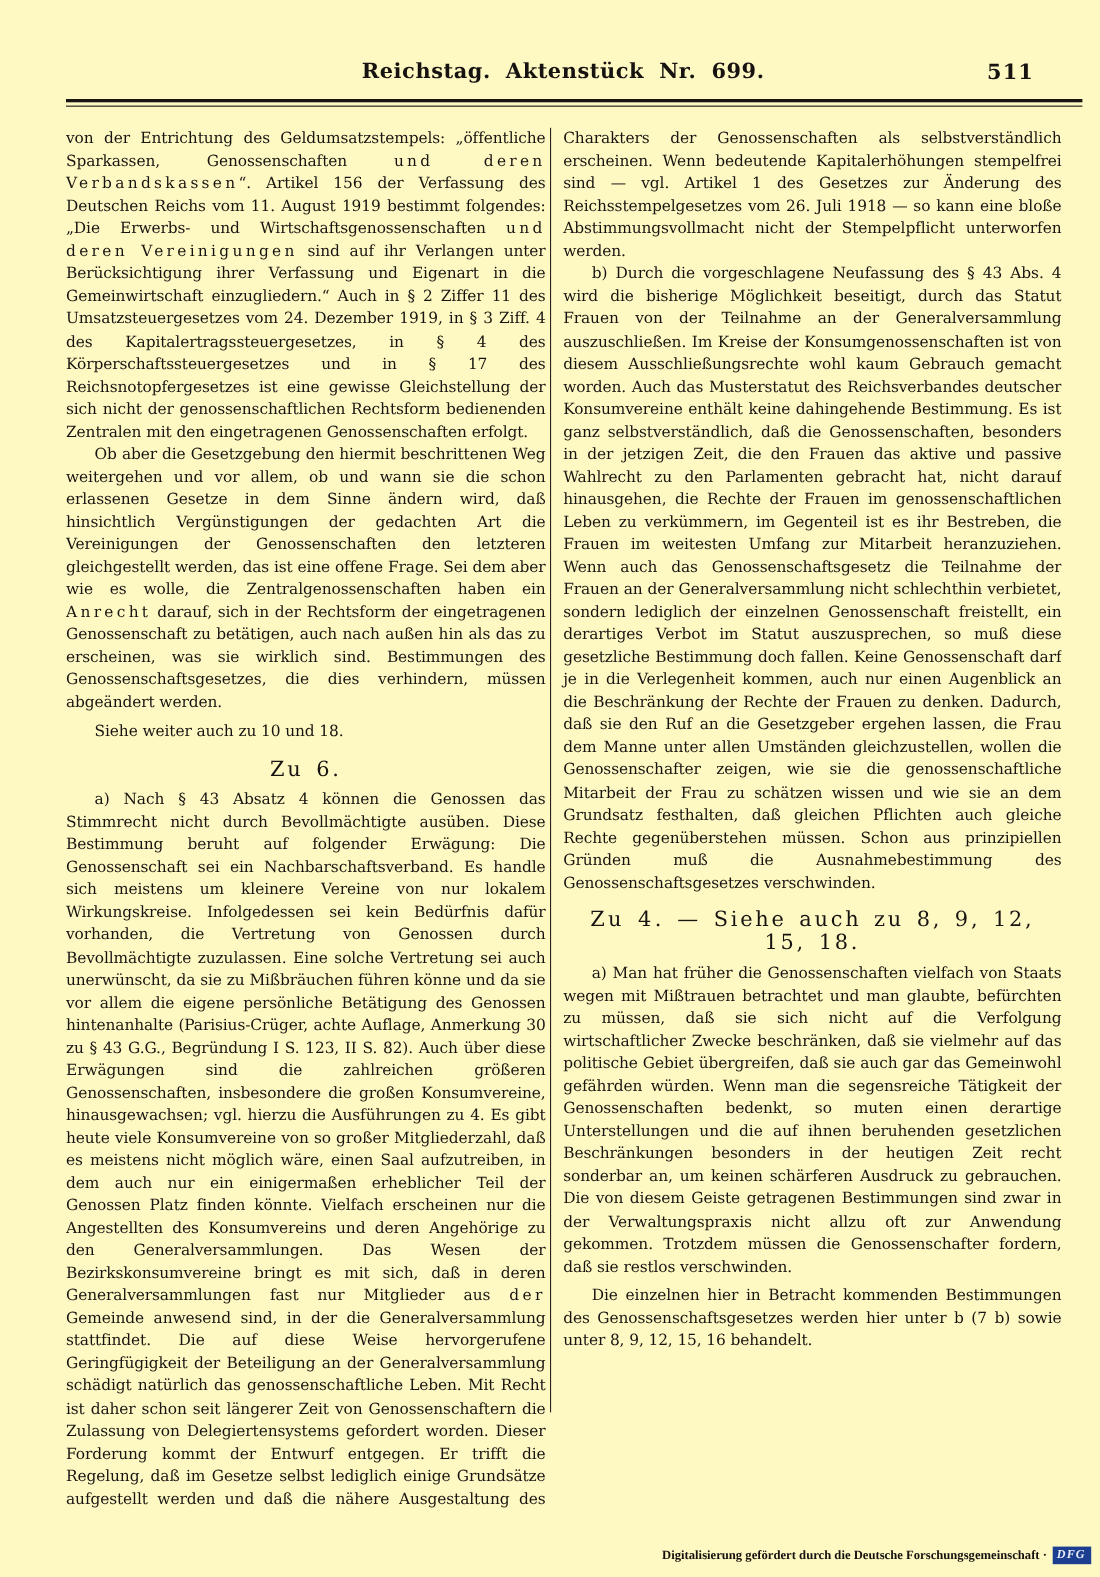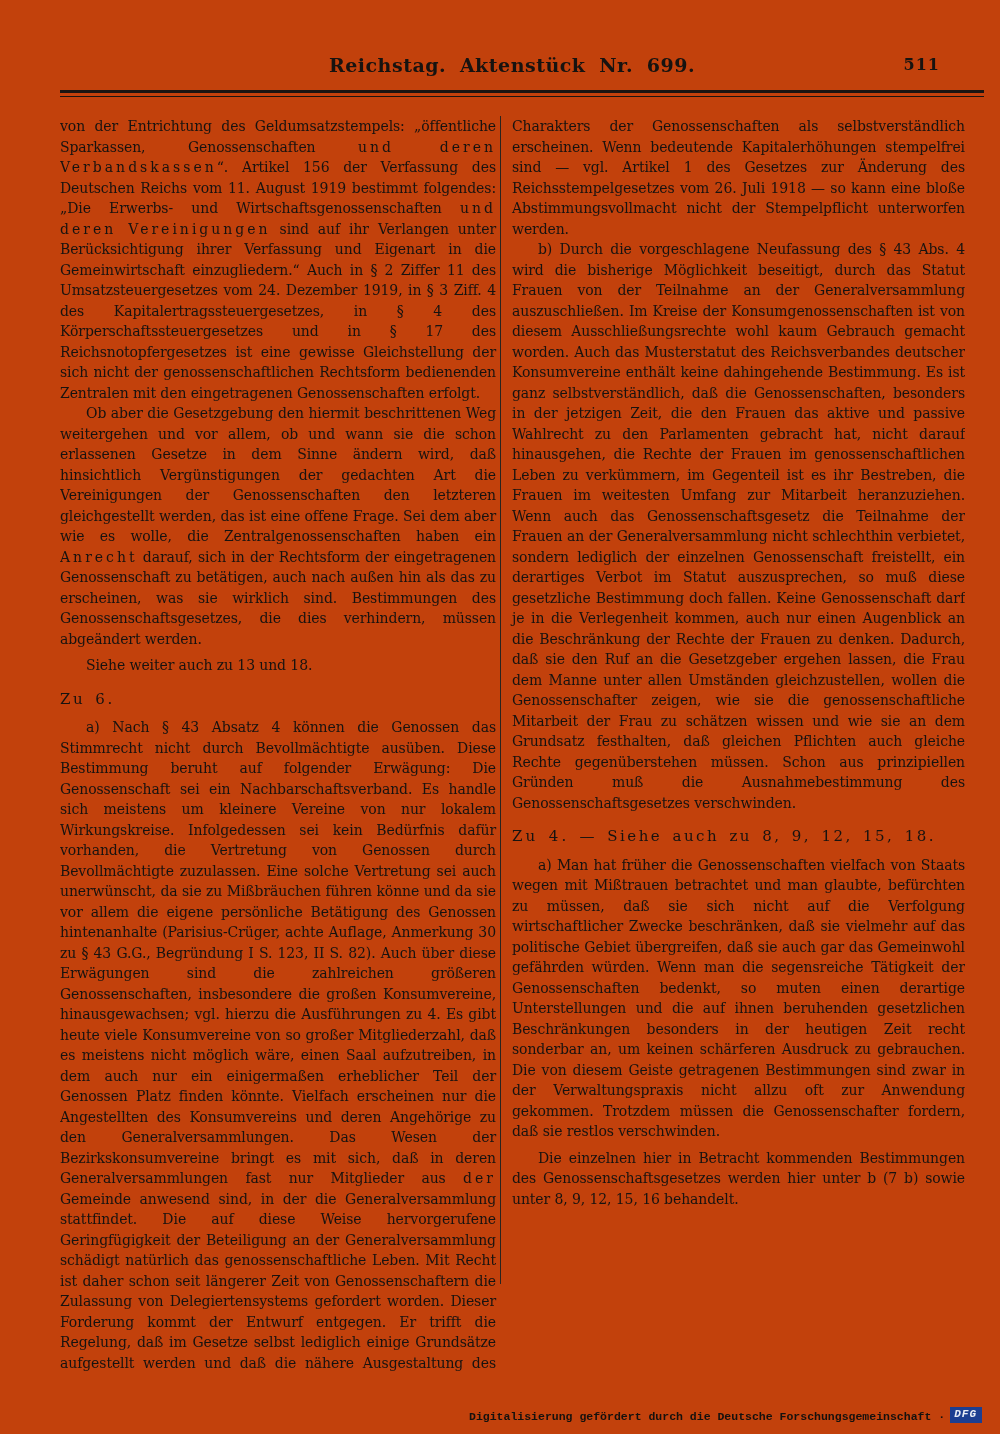--- a/index.html
+++ b/index.html
@@ -1,37 +1,37 @@
 <!DOCTYPE html>
 <html lang="de"><head>
 <meta charset="utf-8">
 <style>
   html,body{margin:0;padding:0;background:#888;}
   .page{
     position:relative;
     width:1000px;height:1434px;
     margin:0 auto;
-    background:#c2410c;
+    background:#fef9c3;
     color:#171310;
     font-family:"DejaVu Serif","Liberation Serif",serif;
     overflow:hidden;
     box-sizing:border-box;
   }
   
   .scan-header{
     position:absolute;top:54px;left:60px;right:36px;height:28px;
   }
   .title{
     position:absolute;left:0;right:0;text-align:center;
     font-size:19px;font-weight:bold;word-spacing:0.35em;
     letter-spacing:0.5px;
   }
   .pagenum{
     position:absolute;right:24px;top:1px;
-    font-size:16px;font-weight:bold;letter-spacing:1px;
+    font-size:19px;font-weight:bold;letter-spacing:1px;
   }
   .rule{
     position:absolute;top:90px;left:60px;right:16px;height:3px;
     border-top:3px solid #1a1512;border-bottom:1px solid #1a1512;
   }
   
   .columns{
     position:absolute;top:116px;left:60px;right:35px;bottom:60px;
     display:flex;align-items:stretch;overflow:hidden;
   }
@@ -44,29 +44,29 @@
   .col-right{flex:1 1 auto;}
   .divider{
     flex:0 0 1px;width:1px;background:#2a241f;
     margin:0 11px 90px 4px;
   }
   .para{margin:0;}
   .para.ind{text-indent:26px;}
   .para.gap{margin-top:6px;}
   .sperr{letter-spacing:3px;}
   .zu{
-    margin:13px 0 8px 0;text-align:left;text-indent:0;
-    font-size:15px;letter-spacing:2.5px;word-spacing:3px;
+    margin:13px 0 8px 0;text-align:center;text-indent:0;
+    font-size:19px;letter-spacing:2.5px;word-spacing:3px;
   }
   
   .footer{
-    position:absolute;right:16px;bottom:11px;height:18px;
-    font-family:Liberation Mono, monospace;
+    position:absolute;right:6px;bottom:11px;height:18px;
+    font-family:Liberation Serif, serif;
     font-size:11.5px;font-weight:bold;color:#14110e;
-    display:flex;align-items:flex-end;
+    display:flex;align-items:center;
   }
   .dfg-logo{
     display:inline-block;margin-left:5px;margin-right:2px;
     background:#1c3e91;color:#e8ecf5;
     font-style:italic;font-size:11px;font-weight:bold;
     letter-spacing:1px;padding:2px 5px 3px 4px;line-height:11px;
   }
 </style>
 </head>
 <body>
@@ -78,21 +78,21 @@
     <div class="pagenum">511</div>
   </div>
 
   <div class="rule"></div>
 
   <div class="columns">
 
     <div class="col col-left">
       <p class="para"><span>von der Entrichtung des Geldumsatzstempels: „öffentliche Sparkassen, Genossenschaften </span><span class="sperr">und deren Verbandskassen</span><span>“. Artikel 156 der Verfassung des Deutschen Reichs vom 11. August 1919 bestimmt folgendes: „Die Erwerbs- und Wirtschaftsgenossenschaften </span><span class="sperr">und deren Vereinigungen</span><span> sind auf ihr Verlangen unter Berücksichtigung ihrer Verfassung und Eigenart in die Gemeinwirtschaft einzugliedern.“ Auch in § 2 Ziffer 11 des Umsatzsteuergesetzes vom 24. Dezember 1919, in § 3 Ziff. 4 des Kapitalertragssteuergesetzes, in § 4 des Körperschaftssteuergesetzes und in § 17 des Reichsnotopfergesetzes ist eine gewisse Gleichstellung der sich nicht der genossenschaftlichen Rechtsform bedienenden Zentralen mit den eingetragenen Genossenschaften erfolgt.</span></p>
       <p class="para ind"><span>Ob aber die Gesetzgebung den hiermit beschrittenen Weg weitergehen und vor allem, ob und wann sie die schon erlassenen Gesetze in dem Sinne ändern wird, daß hinsichtlich Vergünstigungen der gedachten Art die Vereinigungen der Genossenschaften den letzteren gleichgestellt werden, das ist eine offene Frage. Sei dem aber wie es wolle, die Zentralgenossenschaften haben ein </span><span class="sperr">Anrecht</span><span> darauf, sich in der Rechtsform der eingetragenen Genossenschaft zu betätigen, auch nach außen hin als das zu erscheinen, was sie wirklich sind. Bestimmungen des Genossenschaftsgesetzes, die dies verhindern, müssen abgeändert werden.</span></p>
-      <p class="para ind gap">Siehe weiter auch zu 13 und 18.</p>
+      <p class="para ind gap">Siehe weiter auch zu 10 und 18.</p>
       <p class="zu">Zu 6.</p>
       <p class="para ind"><span>a) Nach § 43 Absatz 4 können die Genossen das Stimmrecht nicht durch Bevollmächtigte ausüben. Diese Bestimmung beruht auf folgender Erwägung: Die Genossenschaft sei ein Nachbarschaftsverband. Es handle sich meistens um kleinere Vereine von nur lokalem Wirkungskreise. Infolgedessen sei kein Bedürfnis dafür vorhanden, die Vertretung von Genossen durch Bevollmächtigte zuzulassen. Eine solche Vertretung sei auch unerwünscht, da sie zu Mißbräuchen führen könne und da sie vor allem die eigene persönliche Betätigung des Genossen hintenanhalte (Parisius-Crüger, achte Auflage, Anmerkung 30 zu § 43 G.G., Begründung I S. 123, II S. 82). Auch über diese Erwägungen sind die zahlreichen größeren Genossenschaften, insbesondere die großen Konsumvereine, hinausgewachsen; vgl. hierzu die Ausführungen zu 4. Es gibt heute viele Konsumvereine von so großer Mitgliederzahl, daß es meistens nicht möglich wäre, einen Saal aufzutreiben, in dem auch nur ein einigermaßen erheblicher Teil der Genossen Platz finden könnte. Vielfach erscheinen nur die Angestellten des Konsumvereins und deren Angehörige zu den Generalversammlungen. Das Wesen der Bezirkskonsumvereine bringt es mit sich, daß in deren Generalversammlungen fast nur Mitglieder aus </span><span class="sperr">der</span><span> Gemeinde anwesend sind, in der die Generalversammlung stattfindet. Die auf diese Weise hervorgerufene Geringfügigkeit der Beteiligung an der Generalversammlung schädigt natürlich das genossenschaftliche Leben. Mit Recht ist daher schon seit längerer Zeit von Genossenschaftern die Zulassung von Delegiertensystems gefordert worden. Dieser Forderung kommt der Entwurf entgegen. Er trifft die Regelung, daß im Gesetze selbst lediglich einige Grundsätze aufgestellt werden und daß die nähere Ausgestaltung des Delegiertensystems dem Statut überlassen bleibt. Hierdurch ist es jeder Genossenschaft ermöglicht, die Einzelbestimmungen ihren besonderen Verhältnissen anzupassen. Daß für die Vollmachtsurkunde Stempelfreiheit gewährt wird, dürfte angesichts des gemeinnützigen und gemeinwirtschaftlichen</span></p>
     </div>
 
     <div class="divider"></div>
 
     <div class="col col-right">
       <p class="para">Charakters der Genossenschaften als selbstverständlich erscheinen. Wenn bedeutende Kapitalerhöhungen stempelfrei sind — vgl. Artikel 1 des Gesetzes zur Änderung des Reichsstempelgesetzes vom 26. Juli 1918 — so kann eine bloße Abstimmungsvollmacht nicht der Stempelpflicht unterworfen werden.</p>
       <p class="para ind">b) Durch die vorgeschlagene Neufassung des § 43 Abs. 4 wird die bisherige Möglichkeit beseitigt, durch das Statut Frauen von der Teilnahme an der Generalversammlung auszuschließen. Im Kreise der Konsumgenossenschaften ist von diesem Ausschließungsrechte wohl kaum Gebrauch gemacht worden. Auch das Musterstatut des Reichsverbandes deutscher Konsumvereine enthält keine dahingehende Bestimmung. Es ist ganz selbstverständlich, daß die Genossenschaften, besonders in der jetzigen Zeit, die den Frauen das aktive und passive Wahlrecht zu den Parlamenten gebracht hat, nicht darauf hinausgehen, die Rechte der Frauen im genossenschaftlichen Leben zu verkümmern, im Gegenteil ist es ihr Bestreben, die Frauen im weitesten Umfang zur Mitarbeit heranzuziehen. Wenn auch das Genossenschaftsgesetz die Teilnahme der Frauen an der Generalversammlung nicht schlechthin verbietet, sondern lediglich der einzelnen Genossenschaft freistellt, ein derartiges Verbot im Statut auszusprechen, so muß diese gesetzliche Bestimmung doch fallen. Keine Genossenschaft darf je in die Verlegenheit kommen, auch nur einen Augenblick an die Beschränkung der Rechte der Frauen zu denken. Dadurch, daß sie den Ruf an die Gesetzgeber ergehen lassen, die Frau dem Manne unter allen Umständen gleichzustellen, wollen die Genossenschafter zeigen, wie sie die genossenschaftliche Mitarbeit der Frau zu schätzen wissen und wie sie an dem Grundsatz festhalten, daß gleichen Pflichten auch gleiche Rechte gegenüberstehen müssen. Schon aus prinzipiellen Gründen muß die Ausnahmebestimmung des Genossenschaftsgesetzes verschwinden.</p>
       <p class="zu"><span class="sperr">Zu 4.</span><span> — Siehe auch zu 8, 9, 12, 15, 18.</span></p>

